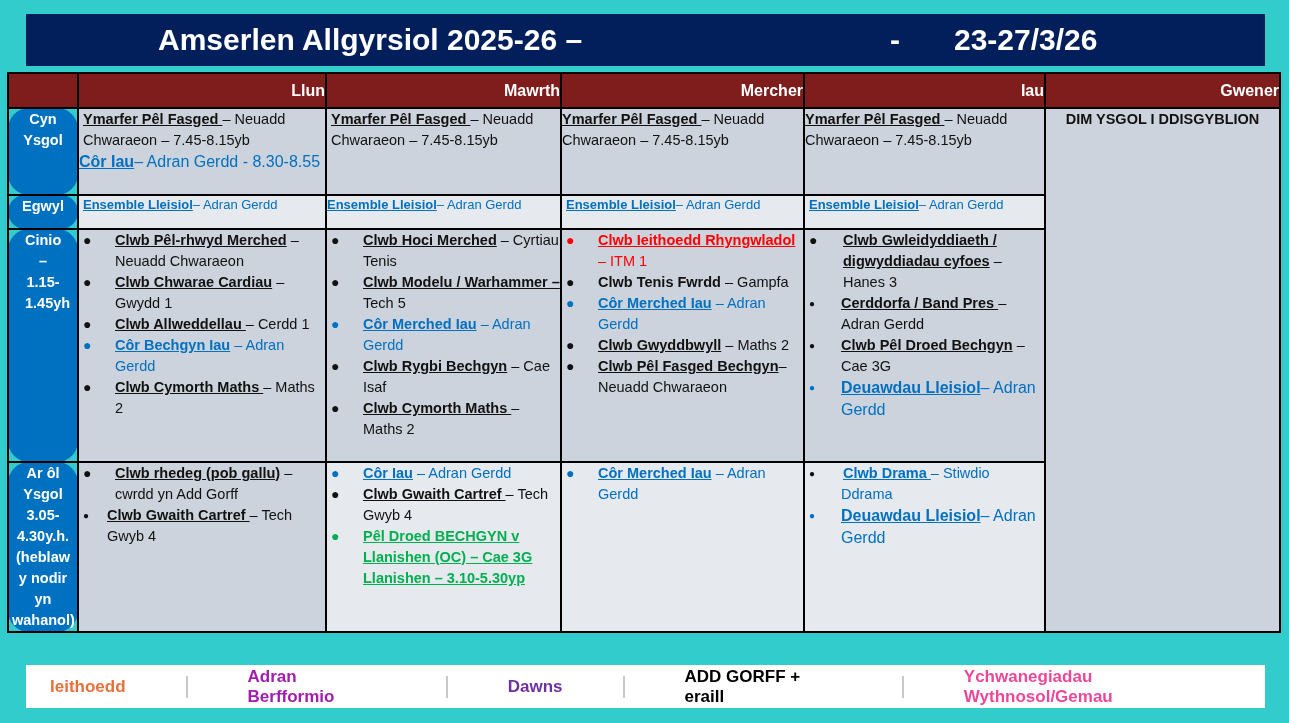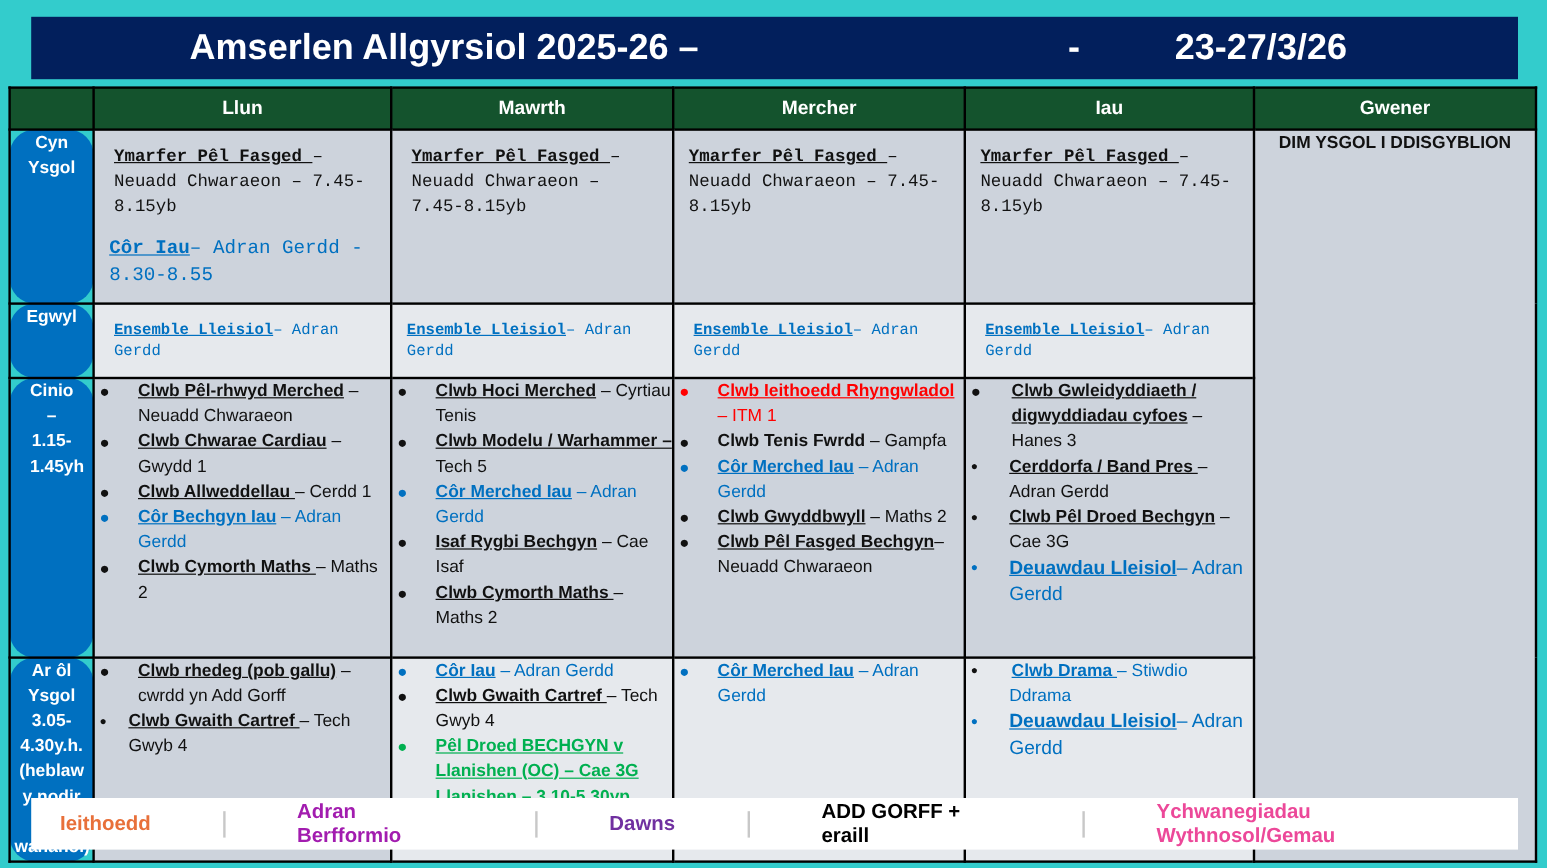--- a/index.html
+++ b/index.html
@@ -12,46 +12,46 @@
   .title-bar {
     position: absolute; left: 26px; top: 14px; width: 1239px; height: 52px;
     background: #021f5c; color: #fff;
     font-weight: bold; font-size: 30px;
     display: flex; align-items: center;
     white-space: pre;
   }
   .title-bar .t1 { position: absolute; left: 132px; }
   .title-bar .t2 { position: absolute; left: 649px; text-decoration: underline; text-decoration-thickness: 2px; text-underline-offset: 4px; }
   .title-bar .t3 { position: absolute; left: 864px; }
-  .title-bar .t4 { position: absolute; left: 928px; margin-left: 25px; }
+  .title-bar .t4 { position: absolute; left: 928px; }
 
   table.tt {
     position: absolute; left: 7px; top: 72px;
     border-collapse: collapse; table-layout: fixed;
     width: 1272px;
   }
   table.tt td, table.tt th {
     border: 2px solid #000; padding: 0; vertical-align: top;
     font-size: 14.5px; line-height: 21px;
   }
   table.tt th {
-    background: #14532d; color: #fff; font-weight: bold;
-    height: 33px; vertical-align: middle; text-align: center; font-size: 16px;
+    background: #7f1d1d; color: #fff; font-weight: bold;
+    height: 33px; vertical-align: middle; text-align: right; font-size: 16px;
   }
   td.rowhead {
     background: #0070c0; color: #fff; font-weight: bold; text-align: center;
     vertical-align: middle; font-size: 13px; line-height: 19px; border-radius: 21px;
   }
   td.cell { background: #cdd3dc; color: #111; padding: 1px 6px 2px 6px; }
   td.light { background: #e6e9ed; }
   td.closed {
     background: #cdd3dc; vertical-align: middle; text-align: center;
     font-weight: bold; font-size: 15px; color: #111;
   }
-  .entry { margin: 12px; font-family: Liberation Mono, monospace; }
+  .entry { margin: 0; }
   .entry .name { font-weight: bold; text-decoration: underline; }
   ul.bl { list-style: none; margin: 0; padding: 0; }
   ul.bl li { position: relative; padding-left: 36px; }
   ul.bl li .dot {
     position: absolute; left: 4px; top: 0; font-size: 14px;
   }
   .blue { color: #0070c0; }
   .red { color: #ff0000; }
   .green { color: #00b050; }
   .black { color: #111; }
@@ -137,21 +137,21 @@
         <li class="black"><span class="dot">●</span><span style="font-weight:bold;text-decoration:underline">Clwb Allweddellau </span><span>– Cerdd 1</span></li>
         <li class="blue"><span class="dot">●</span><span style="font-weight:bold;text-decoration:underline">Côr Bechgyn Iau</span><span> – Adran Gerdd</span></li>
         <li class="black"><span class="dot">●</span><span style="font-weight:bold;text-decoration:underline">Clwb Cymorth Maths </span><span>– Maths 2</span></li>
       </ul>
     </td>
     <td class="cell">
       <ul class="bl">
         <li class="black"><span class="dot">●</span><span style="font-weight:bold;text-decoration:underline">Clwb Hoci Merched</span><span> – Cyrtiau Tenis</span></li>
         <li class="black"><span class="dot">●</span><span style="font-weight:bold;text-decoration:underline">Clwb Modelu / Warhammer – </span><span>Tech 5</span></li>
         <li class="blue"><span class="dot">●</span><span style="font-weight:bold;text-decoration:underline">Côr Merched Iau</span><span> – Adran Gerdd</span></li>
-        <li class="black"><span class="dot">●</span><span style="font-weight:bold;text-decoration:underline">Isaf Rygbi Bechgyn</span><span> – Cae Isaf</span></li>
+        <li class="black"><span class="dot">●</span><span style="font-weight:bold;text-decoration:underline">Clwb Rygbi Bechgyn</span><span> – Cae Isaf</span></li>
         <li class="black"><span class="dot">●</span><span style="font-weight:bold;text-decoration:underline">Clwb Cymorth Maths </span><span>– Maths 2</span></li>
       </ul>
     </td>
     <td class="cell">
       <ul class="bl">
         <li class="red"><span class="dot">●</span><span style="font-weight:bold;text-decoration:underline">Clwb Ieithoedd Rhyngwladol</span><span> – ITM 1</span></li>
         <li class="black"><span class="dot">●</span><span style="font-weight:bold;">Clwb Tenis Fwrdd </span><span>– Gampfa</span></li>
         <li class="blue"><span class="dot">●</span><span style="font-weight:bold;text-decoration:underline">Côr Merched Iau</span><span> – Adran Gerdd</span></li>
         <li class="black"><span class="dot">●</span><span style="font-weight:bold;text-decoration:underline">Clwb Gwyddbwyll</span><span> – Maths 2</span></li>
         <li class="black"><span class="dot">●</span><span style="font-weight:bold;text-decoration:underline">Clwb Pêl Fasged Bechgyn</span><span>– Neuadd Chwaraeon</span></li>

